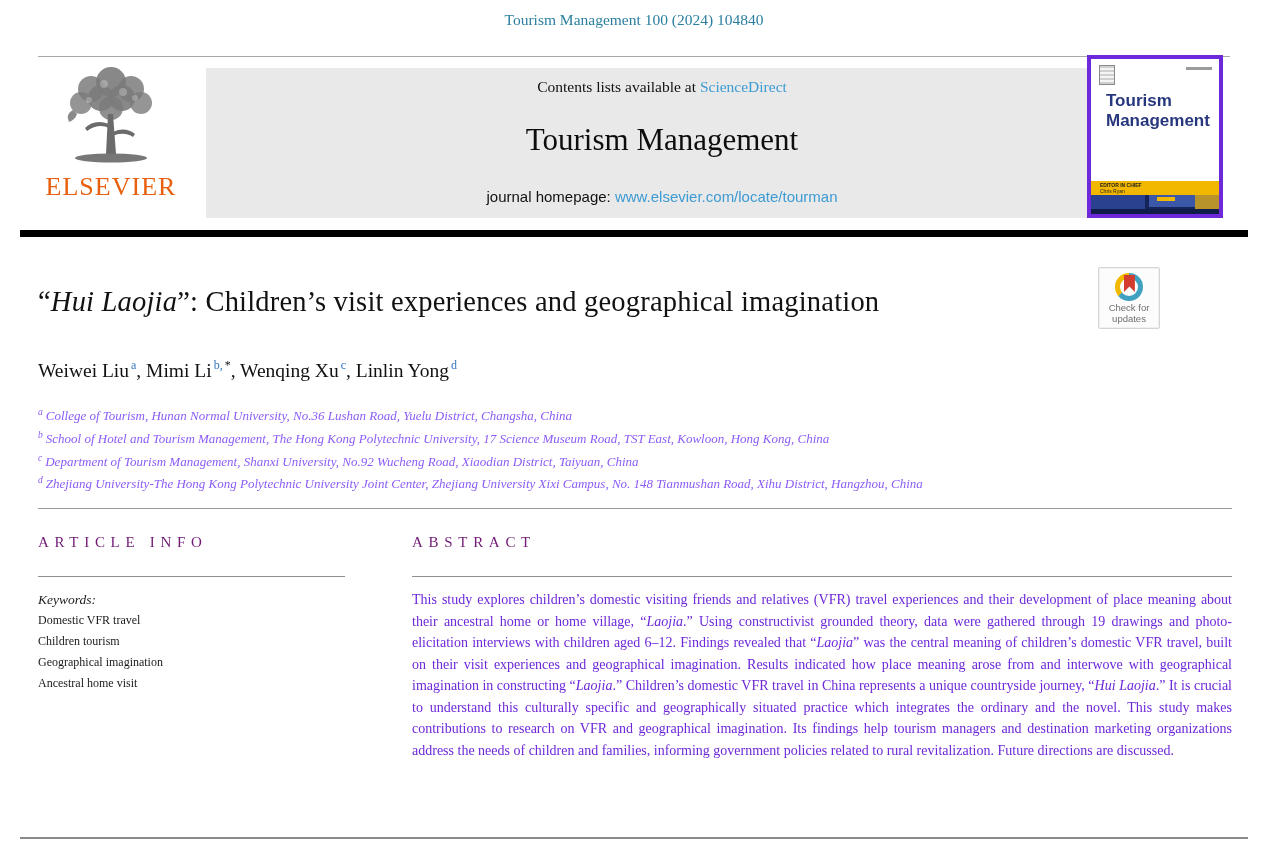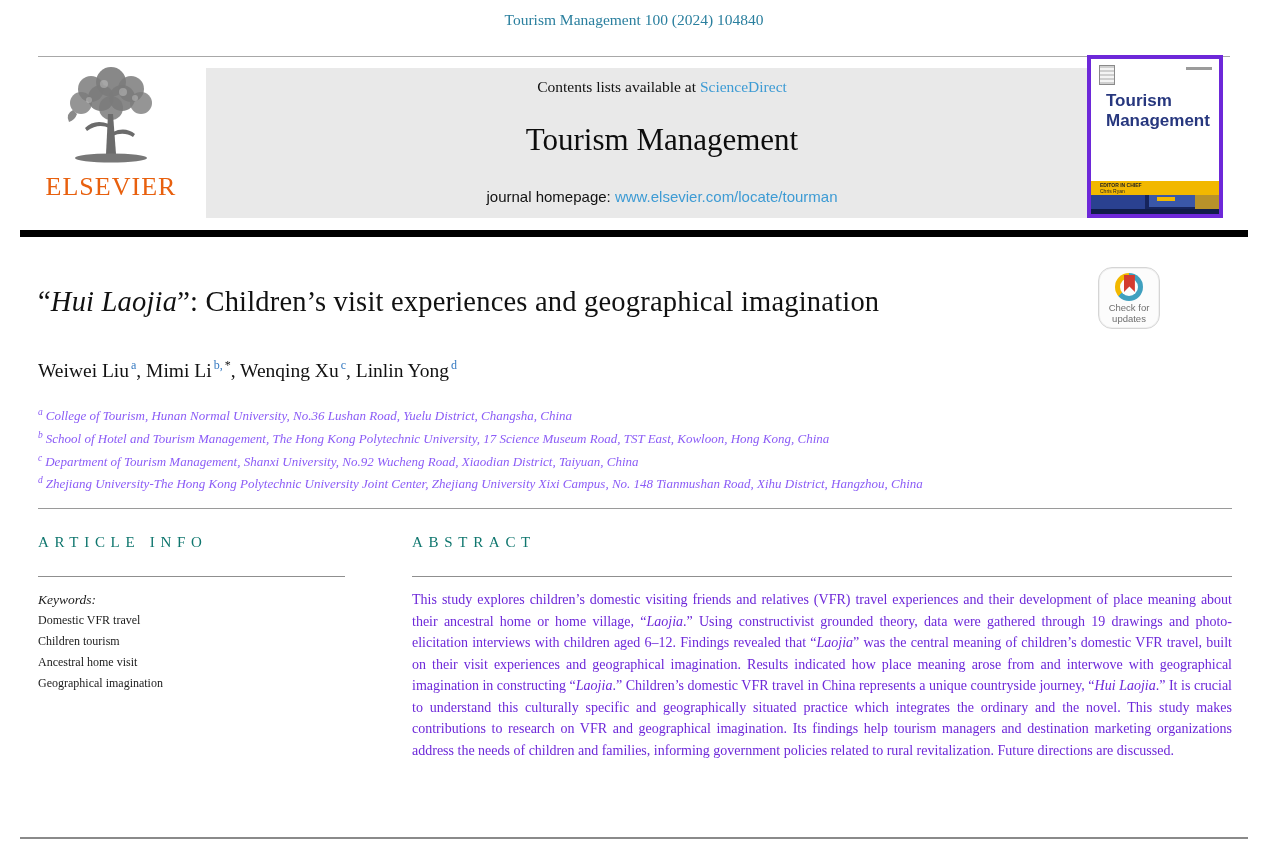--- a/index.html
+++ b/index.html
@@ -71,21 +71,21 @@
   .cg3{left:104px;top:0;width:32px;height:16px;background:#b8922a;}
   .cg4{left:0;top:14px;width:136px;height:13px;background:#101c4a;}
   .cg5{left:66px;top:2px;width:18px;height:4px;background:var(--yellow);}
 
   
   .blackbar{position:absolute;top:230px;left:20px;right:20px;height:7px;background:#000;}
 
   
   .badge{
     position:absolute;left:1098px;top:267px;width:62px;height:62px;
-    border:1px solid #d5d5d5;border-radius:14px;background:#fcfcfc;cursor:pointer;
+    border:1px solid #d5d5d5;border-radius:2px;background:#fcfcfc;cursor:pointer;
     text-align:center;box-shadow:0 0 0 1px #f0f0f0 inset;
   }
   .cm-circle{
     position:relative;width:28px;height:28px;margin:5px auto 0;border-radius:50%;
     background:conic-gradient(from 230deg,var(--yellow) 0 130deg,#3fa0bf 130deg 360deg);
   }
   .cm-circle::after{
     content:"";position:absolute;left:5px;top:5px;width:18px;height:18px;
     border-radius:50%;background:#fcfcfc;
   }
@@ -107,21 +107,21 @@
   .authors{position:absolute;left:38px;top:358px;font-size:19.5px;color:#111;}
   .authors sup{font-size:12px;margin-left:2px;}
   .affils{position:absolute;left:38px;top:403px;font-size:13px;font-style:italic;color:#8b5cf6;}
   .affil{line-height:19.5px;}
   .affil sup{font-size:9.5px;margin-right:3px;}
 
   
   .col{position:absolute;top:534px;}
   .col-left{left:38px;width:307px;}
   .col-right{left:412px;width:820px;}
-  .col-heading{font-size:15px;letter-spacing:.38em;color:#0f766e;font-weight:normal;}
+  .col-heading{font-size:15px;letter-spacing:.38em;color:#701a75;font-weight:normal;}
   .col hr{border:none;border-top:1px solid #8f8f8f;margin:25px 0 12px;}
   .kw-label{font-style:italic;font-size:13.5px;line-height:21px;}
   .kw-list{list-style:none;}
   .kw-list li{font-size:12px;line-height:21px;}
   .abstract{
     font-size:14px;line-height:21.5px;text-align:justify;color:#6d28d9;
   }
   .seg-it{font-style:italic;}
   .seg-accent{color:#3579c1;}
   sup.seg-accent{color:#3579c1;}
@@ -221,22 +221,22 @@
 
 <div class="rule rule-mid"></div>
 
 <div class="col col-left">
   <h2 class="col-heading">ARTICLE INFO</h2>
   <hr>
   <div class="kw-label">Keywords:</div>
   <ul class="kw-list">
     <li>Domestic VFR travel</li>
     <li>Children tourism</li>
+    <li>Geographical imagination</li>
     <li>Ancestral home visit</li>
-    <li>Geographical imagination</li>
   </ul>
 </div>
 
 <div class="col col-right">
   <h2 class="col-heading">ABSTRACT</h2>
   <hr>
   <p class="abstract"><span>This study explores children’s domestic visiting friends and relatives (VFR) travel experiences and their development of place meaning about their ancestral home or home village, “</span><span class="seg-it">Laojia</span><span>.” Using constructivist grounded theory, data were gathered through 19 drawings and photo-elicitation interviews with children aged 6–12. Findings revealed that “</span><span class="seg-it">Laojia</span><span>” was the central meaning of children’s domestic VFR travel, built on their visit experiences and geographical imagination. Results indicated how place meaning arose from and interwove with geographical imagination in constructing “</span><span class="seg-it">Laojia</span><span>.” Children’s domestic VFR travel in China represents a unique countryside journey, “</span><span class="seg-it">Hui Laojia</span><span>.” It is crucial to understand this culturally specific and geographically situated practice which integrates the ordinary and the novel. This study makes contributions to research on VFR and geographical imagination. Its findings help tourism managers and destination marketing organizations address the needs of children and families, informing government policies related to rural revitalization. Future directions are discussed.</span></p>
 </div>
 
 <div class="rule rule-bottom"></div>

